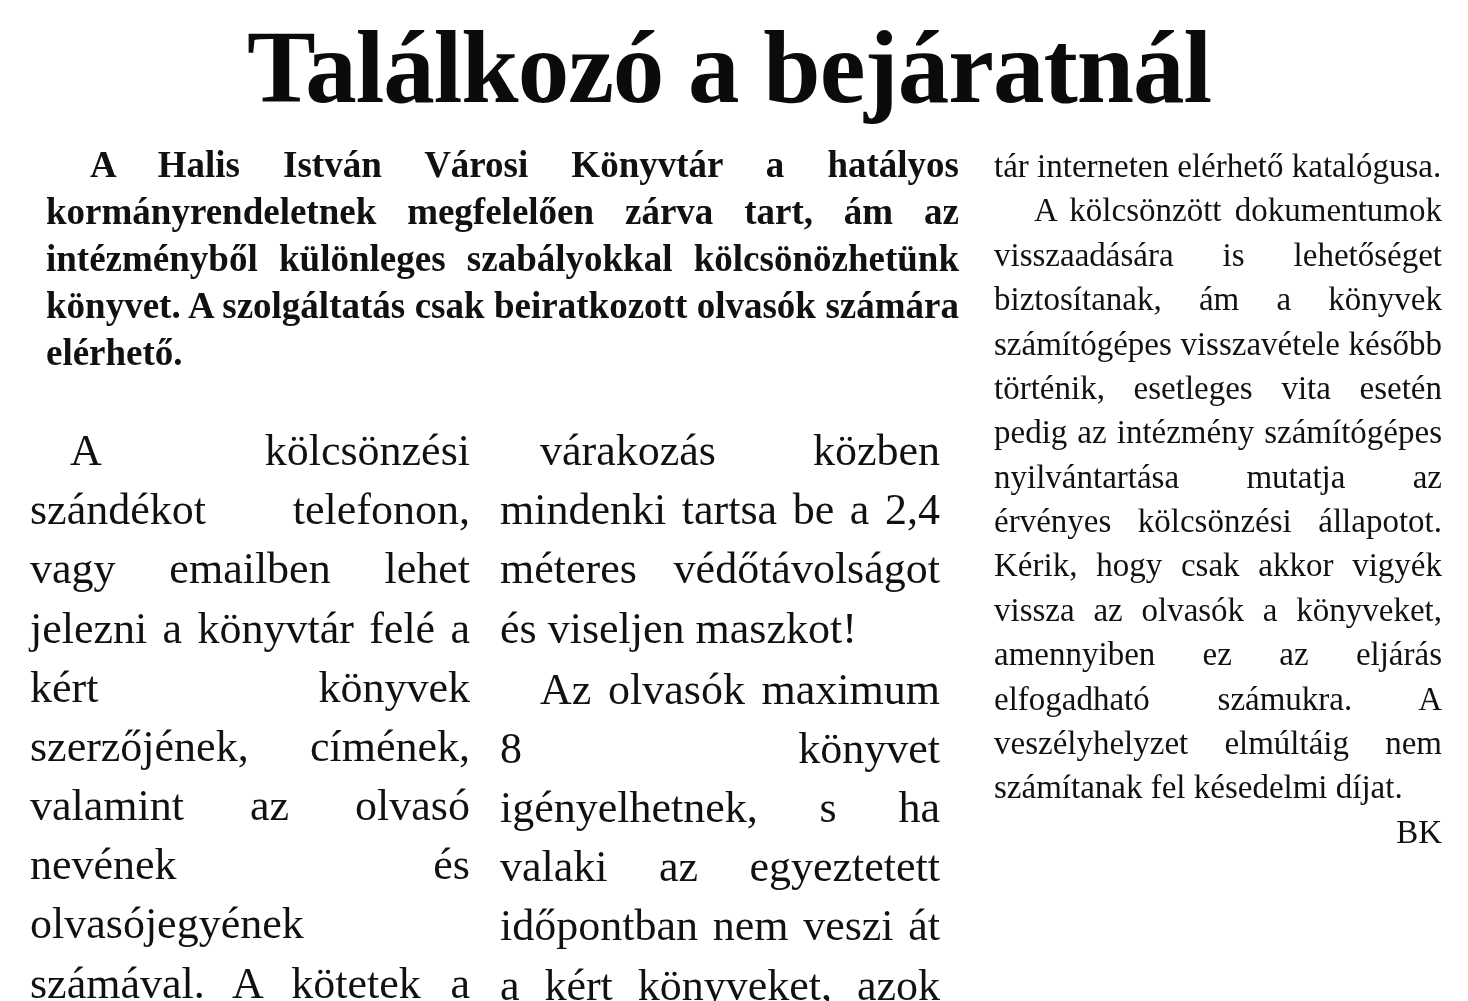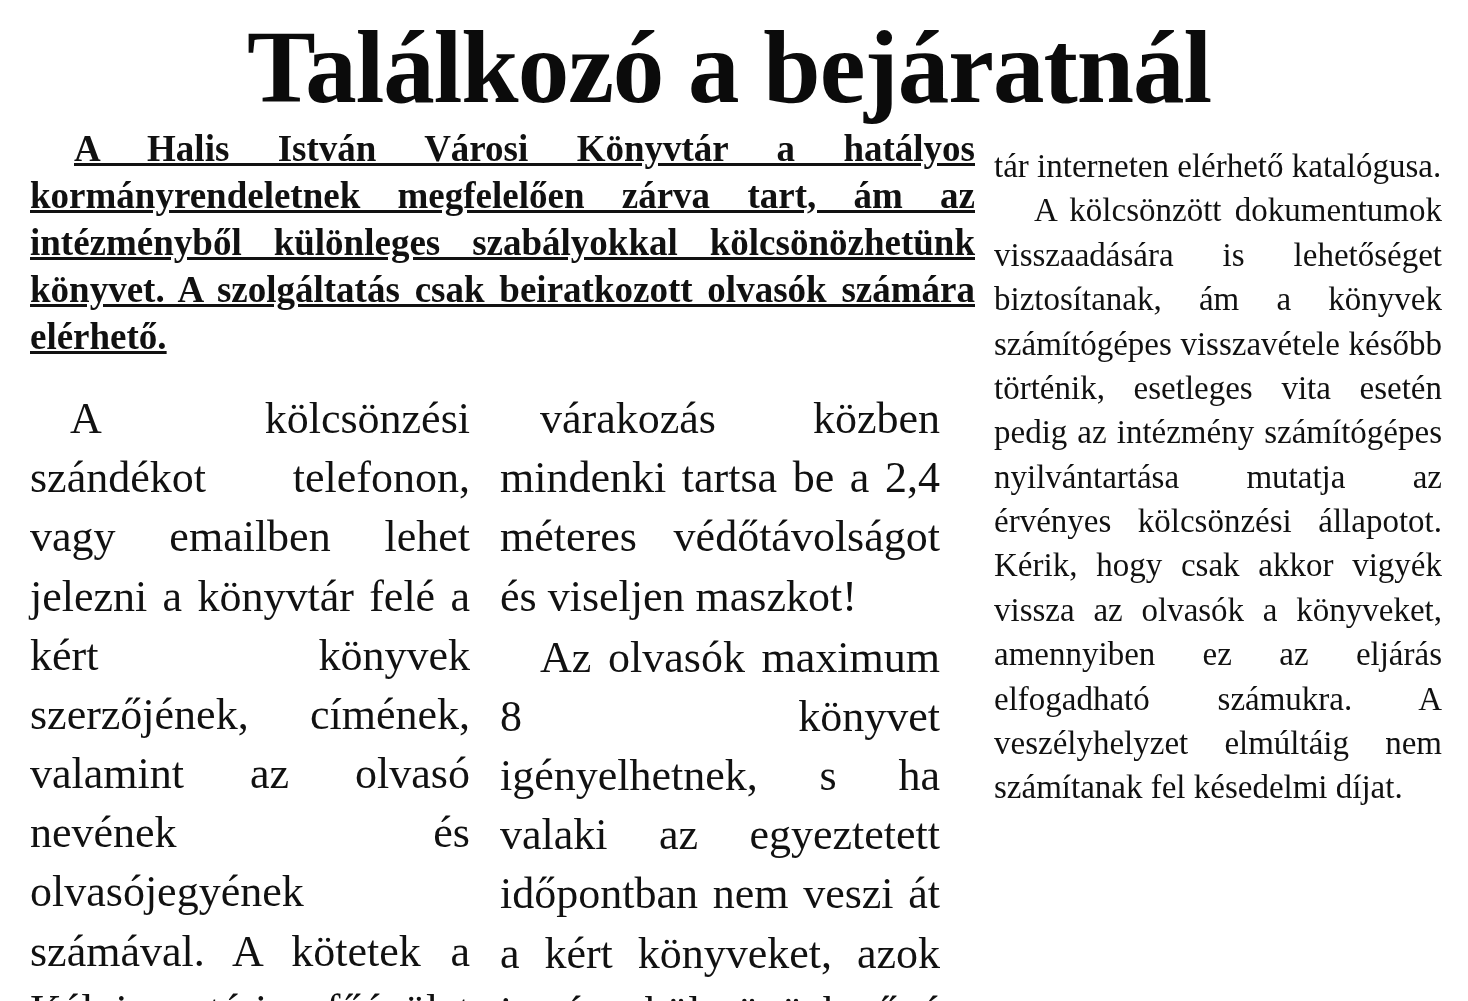--- a/index.html
+++ b/index.html
@@ -40,23 +40,22 @@
   .lead {
     width: 945px;
     font-size: 37px;
     line-height: 1.27;
     font-weight: bold;
     text-align: justify;
     text-justify: inter-word;
     hyphens: manual;
   }
   .lead p {
-    margin: 0;
+    margin: 16px;
     text-indent: 44px;
-    text-decoration: underline;
   }
   .body-row {
     display: flex;
     gap: 30px;
     margin-top: 28px;
     align-items: flex-start;
   }
   .col {
     width: 440px;
     font-size: 44px;
@@ -107,15 +106,16 @@
     </div>
     <div class="col narrow">
       <p>várakozás közben mindenki tartsa be a 2,4 méteres védőtávolságot és viseljen maszkot!</p>
       <p>Az olvasók maximum 8 könyvet igényelhetnek, s ha valaki az egyeztetett időpontban nem veszi át a kért könyveket, azok ismét kölcsönözhetővé válnak a többi olvasó számára. A könyvek előjegyezhetőek, a kötetek kiválasztásában segít a könyv-</p>
     </div>
   </div>
 
   <div class="right-col">
     <p>tár interneten elérhető katalógusa.</p>
     <p class="indent">A kölcsönzött dokumentumok visszaadására is lehetőséget biztosítanak, ám a könyvek számítógépes visszavétele később történik, esetleges vita esetén pedig az intézmény számítógépes nyilvántartása mutatja az érvényes kölcsönzési állapotot. Kérik, hogy csak akkor vigyék vissza az olvasók a könyveket, amennyiben ez az eljárás elfogadható számukra. A veszélyhelyzet elmúltáig nem számítanak fel késedelmi díjat.</p>
+    <div class="signature">BK</div>
   </div>
 
 </div>
 
 </body></html>

